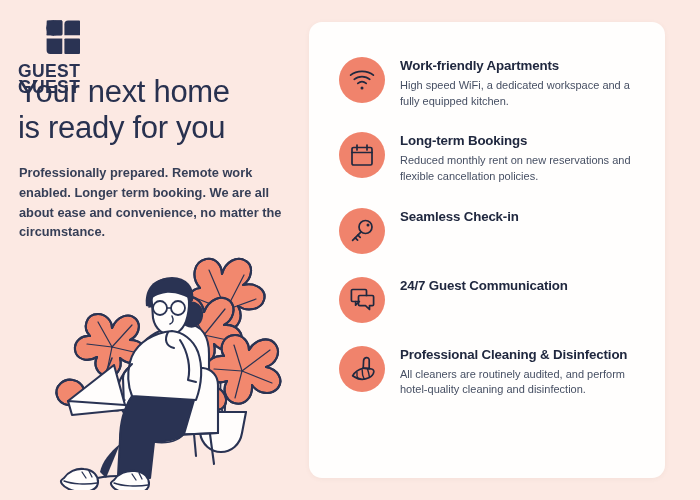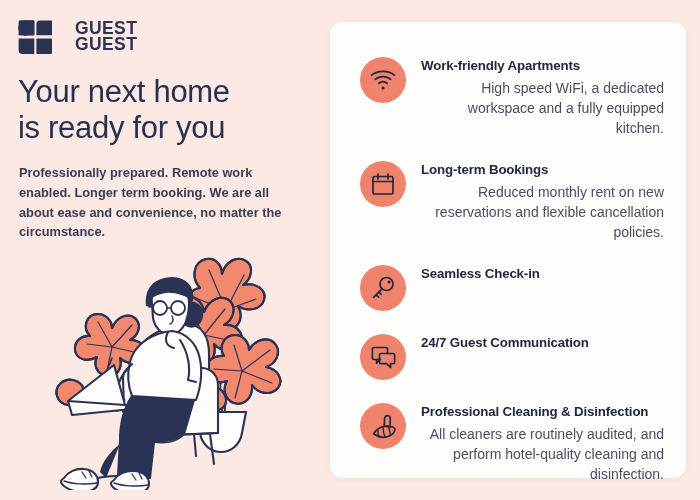--- a/index.html
+++ b/index.html
@@ -27,22 +27,23 @@
     left: 0; top: 0;
     width: 320px;
     height: 500px;
   }
 
   .brand {
     position: absolute;
     left: 18px;
     top: 20px;
     display: flex;
-    align-items: flex-start;
-    gap: 23px;
+    align-items: flex-end;
+    gap: 9px;
+    flex-direction: column;
   }
   .brand-mark {
     width: 34px;
     height: 34px;
     display: block;
   }
   .brand-text {
     display: flex;
     flex-direction: column;
     line-height: 0.92;
@@ -82,21 +83,21 @@
     position: absolute;
     left: 28px;
     top: 228px;
     width: 286px;
     height: 262px;
   }
 
   
   .card {
     position: absolute;
-    left: 330px;
+    left: 309px;
     top: 22px;
     width: 356px;
     height: 456px;
     background: #fffefd;
     border-radius: 13px;
     box-shadow: 0 1px 5px rgba(120, 80, 70, 0.06);
   }
 
   .feature-list {
     position: absolute;
@@ -134,25 +135,24 @@
   }
   .feature-title {
     font-size: 13.3px;
     font-weight: bold;
     color: #20283f;
     letter-spacing: -0.15px;
     line-height: 1.2;
     margin-bottom: 4px;
   }
   .feature-desc {
-    font-size: 14px;
+    font-size: 11px;
     line-height: 1.43;
     color: #464f63;
     max-width: 243px;
-    text-align: right;
   }
 
 </style>
 </head>
 <body>
 
 <div class="page">
 
   <div class="left-col">
 

